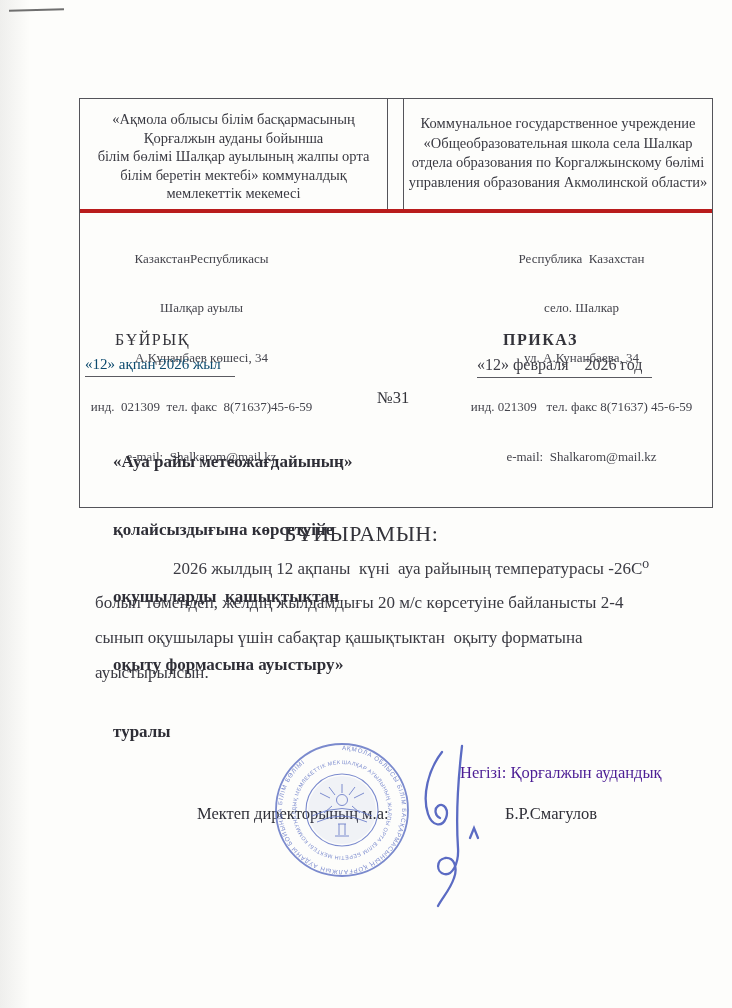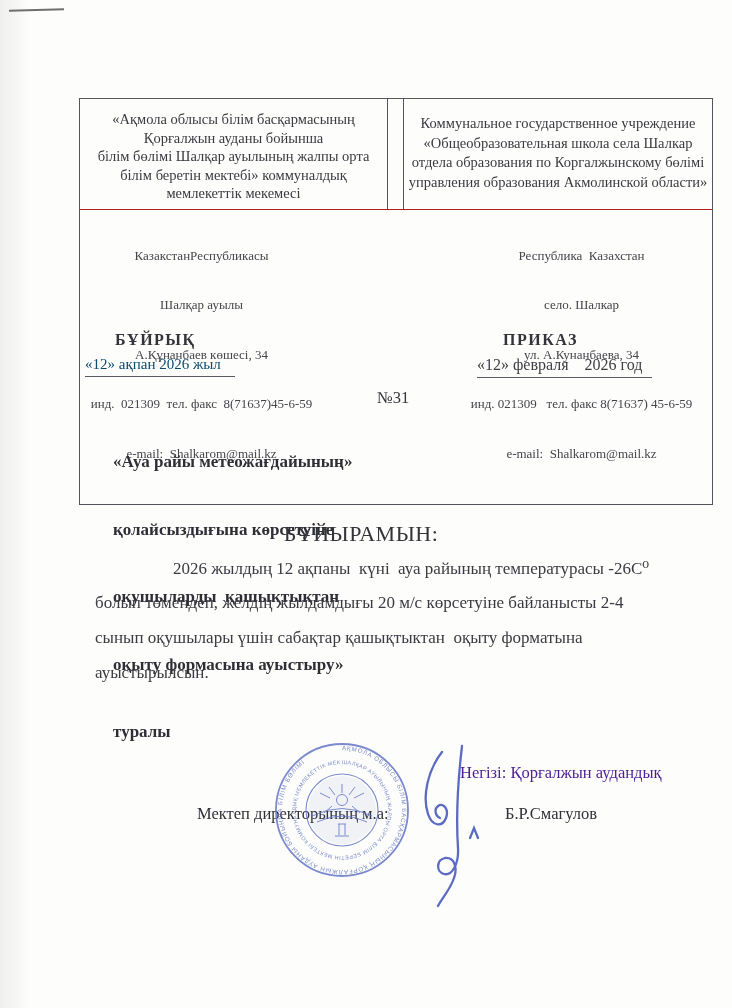--- a/index.html
+++ b/index.html
@@ -9,34 +9,34 @@
     color:#33333a;
   }
   .scan-edge{position:absolute;left:0;top:0;bottom:0;width:30px;
     background:linear-gradient(to right,#ebebe9,rgba(255,255,255,0));opacity:.8;}
   .scan-line-top{position:absolute;left:9px;top:9px;width:55px;height:2px;
     background:#6f6f6f;transform:rotate(-1.5deg);}
 
   
   .letterhead{position:absolute;left:79px;top:98px;width:634px;
     border:1.6px solid #54545a;box-sizing:border-box;}
-  .lh-orgs{display:flex;border-bottom:1px solid #b91c1c;min-height:92px;box-sizing:border-box;}
+  .lh-orgs{display:flex;border-bottom:4px solid #b91c1c;min-height:92px;box-sizing:border-box;}
   .lh-org-kk{width:303px;padding:11px 2px 6px;text-align:center;
     font-size:14.5px;line-height:18.6px;color:#3a3a42;}
   .lh-div{width:15px;border-left:1.6px solid #54545a;border-right:1.6px solid #54545a;}
   .lh-org-ru{flex:1;padding:15px 2px 6px;text-align:center;
     font-size:14.5px;line-height:19.5px;color:#3a3a42;}
   .lh-contacts{display:flex;padding:5px 0 9px;}
   .lh-contact-kk{width:303px;text-align:center;font-size:13px;line-height:16.5px;
     white-space:pre;transform:translateX(-30px);color:#44444c;}
   .lh-contact-ru{flex:1;text-align:center;font-size:13px;line-height:16.5px;
     white-space:pre;transform:translateX(34px);color:#44444c;}
 
   .order-kk-title{position:absolute;left:115px;top:331px;font-size:16px;
-    font-weight:bold;letter-spacing:1.5px;}
+    font-weight:normal;letter-spacing:1.5px;}
   .order-kk-date{position:absolute;left:85px;top:356px;font-size:15px;white-space:pre;
     border-bottom:1.3px solid #5a5a60;padding:0 14px 3px 0;color:#0c4a6e;}
   .order-ru-title{position:absolute;left:503px;top:331px;font-size:16px;
     font-weight:bold;letter-spacing:1.5px;}
   .order-ru-date{position:absolute;left:477px;top:356px;font-size:16px;white-space:pre;
     border-bottom:1.3px solid #5a5a60;padding:0 10px 3px 0;color:#3d3d45;}
 
   .order-number{position:absolute;left:377px;top:388px;font-size:16.5px;}
 
   .subject{position:absolute;left:113px;top:406px;font-size:17px;font-weight:bold;

